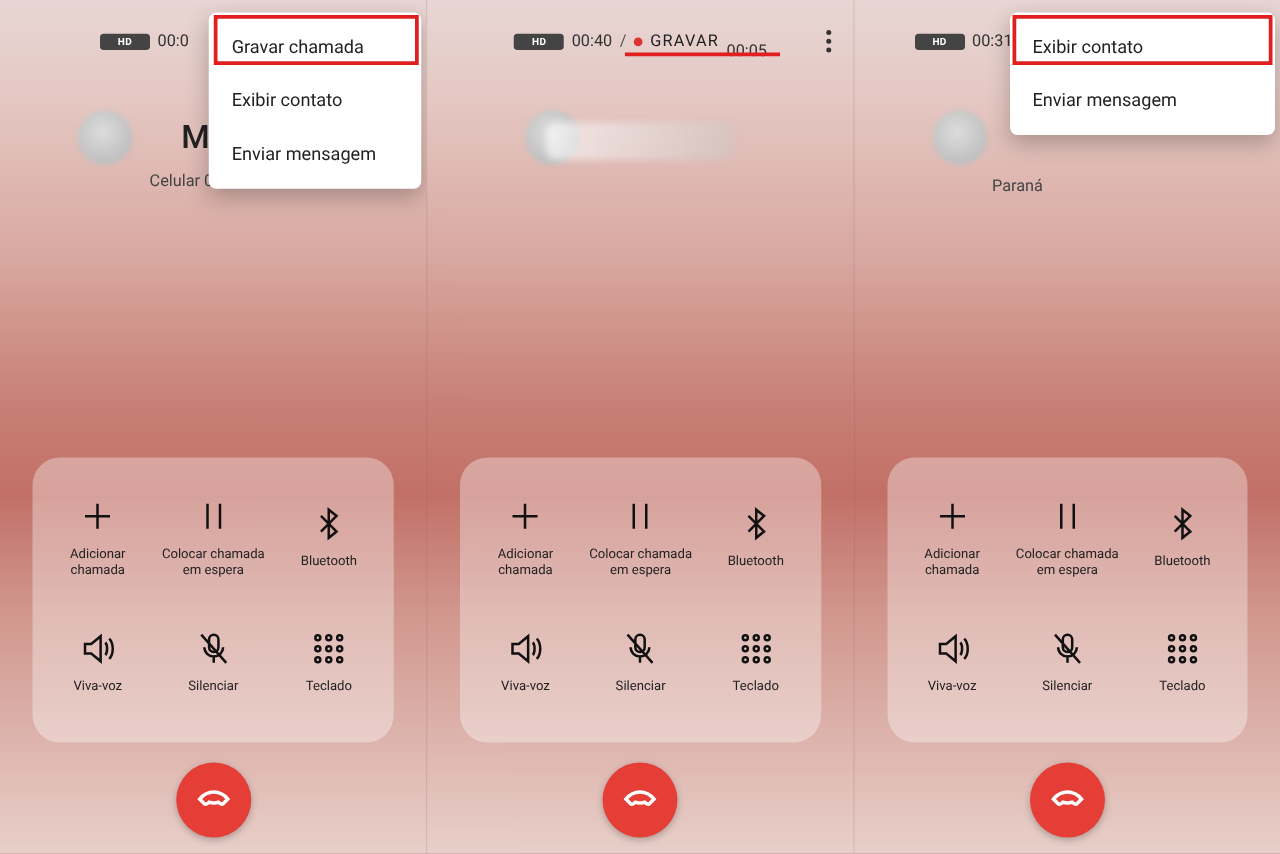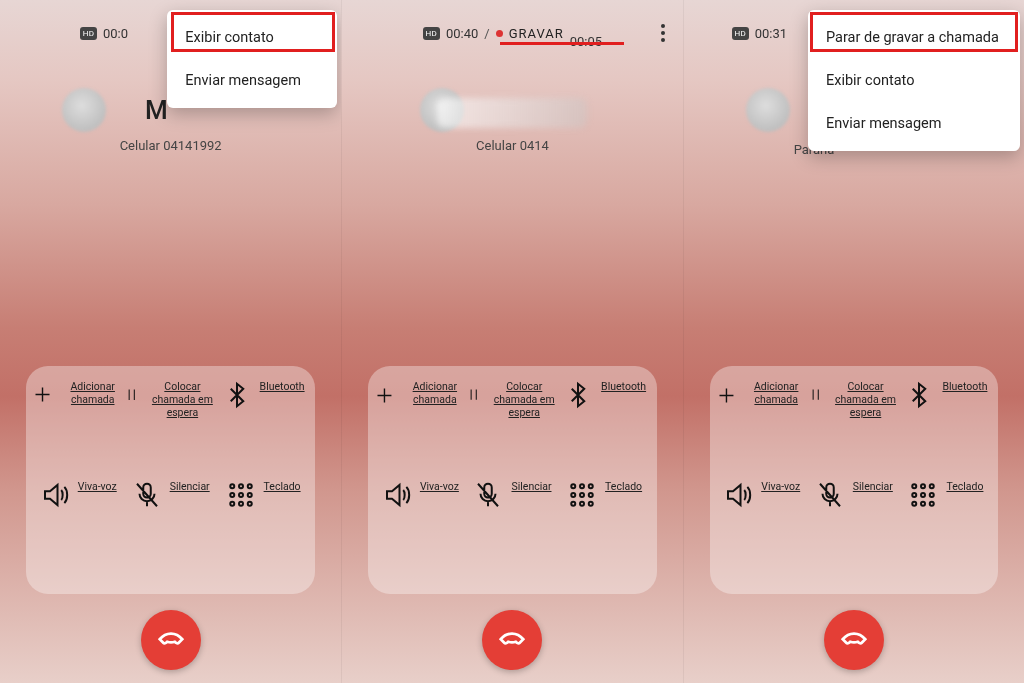--- a/index.html
+++ b/index.html
@@ -29,26 +29,26 @@
     justify-content: center;
     gap: 6px;
     font-size: 13px;
     color: #333;
     height: 22px;
   }
   .hd-badge {
     display: inline-flex;
     align-items: center;
     justify-content: center;
-    width: 17px; height: 13px;
+    width: 40px; height: 13px;
     border-radius: 3px;
     background: #444;
     color: #fff;
     font-size: 8px;
-    font-weight: 400;
+    font-weight: 700;
     letter-spacing: 0.3px;
   }
   .timer { font-weight: 400; color:#333; }
   .sep { color:#555; }
   .rec-dot {
     width: 7px; height: 7px; border-radius: 50%;
     background: #d33;
     display:inline-block;
   }
   .rec-label { font-weight: 400; letter-spacing: 1px; color:#222; }
@@ -135,24 +135,23 @@
     top: 366px;
     height: 228px;
     background: rgba(255,255,255,0.35);
     border-radius: 22px;
     display: grid;
     grid-template-columns: repeat(3, 1fr);
     grid-template-rows: repeat(2, 1fr);
     padding: 14px 6px;
   }
   .pbtn {
-    display:flex; flex-direction:row; justify-content:center;
+    display:flex; flex-direction:column; align-items:center; justify-content:center;
     gap: 8px;
     color:#222;
-    text-decoration:underline;
   }
   .pbtn .ic { width:30px; height:30px; display:flex; align-items:center; justify-content:center; }
   .pbtn .lbl { font-size:10.5px; text-align:center; line-height:1.25; max-width: 90px; color:#222; }
   svg { stroke:#111; fill:none; stroke-width:1.6; }
 
   .endcall {
     position:absolute;
     left: 50%; transform: translateX(-50%);
     top: 610px;
     width: 60px; height:60px;
@@ -170,20 +169,21 @@
   <div class="topbar" style="padding-left:80px; justify-content:flex-start;">
     <span class="hd-badge">HD</span>
     <span class="timer">00:0</span>
   </div>
 
   <div class="avatar-blur"></div>
   <div class="name-partial">M</div>
   <div class="cel-line">Celular 04141992</div>
 
   <div class="menu">
+    <div class="menu-item">Gravar chamada</div>
     <div class="menu-item">Exibir contato</div>
     <div class="menu-item">Enviar mensagem</div>
   </div>
   <div class="highlight" style="top:12px; right:6px; width:164px; height:40px;"></div>
 
   <div class="panel">
     <div class="pbtn">
       <span class="ic">
           <svg viewBox="0 0 24 24">
             <path d="M12 4v16M4 12h16"></path>
@@ -261,21 +261,20 @@
   <div class="more-dots">
       <span></span>
       <span></span>
       <span></span>
     </div>
 
   <div class="avatar-blur" style="left:78px;"></div>
   <div class="contact">
     <div class="name-blur" style="margin-top:10px;"></div>
   </div>
-  <div class="cel-line">Celular 0414</div>
 
   <div class="panel">
     <div class="pbtn">
       <span class="ic">
           <svg viewBox="0 0 24 24">
             <path d="M12 4v16M4 12h16"></path>
           </svg>
         </span>
       <span class="lbl">Adicionar chamada</span>
     </div>
@@ -339,21 +338,20 @@
 <div class="screen">
   <div class="topbar" style="justify-content:flex-start; padding-left:48px;">
     <span class="hd-badge">HD</span>
     <span class="timer">00:31</span>
   </div>
 
   <div class="avatar-blur" style="left:62px;"></div>
   <div class="cel-line" style="top:142px; text-align:left; padding-left:110px;">Paraná</div>
 
   <div class="menu wide">
-    <div class="menu-item">Parar de gravar a chamada</div>
     <div class="menu-item">Exibir contato</div>
     <div class="menu-item">Enviar mensagem</div>
   </div>
   <div class="highlight" style="top:12px; right:6px; width:208px; height:40px;"></div>
 
   <div class="panel">
     <div class="pbtn">
       <span class="ic">
           <svg viewBox="0 0 24 24">
             <path d="M12 4v16M4 12h16"></path>

